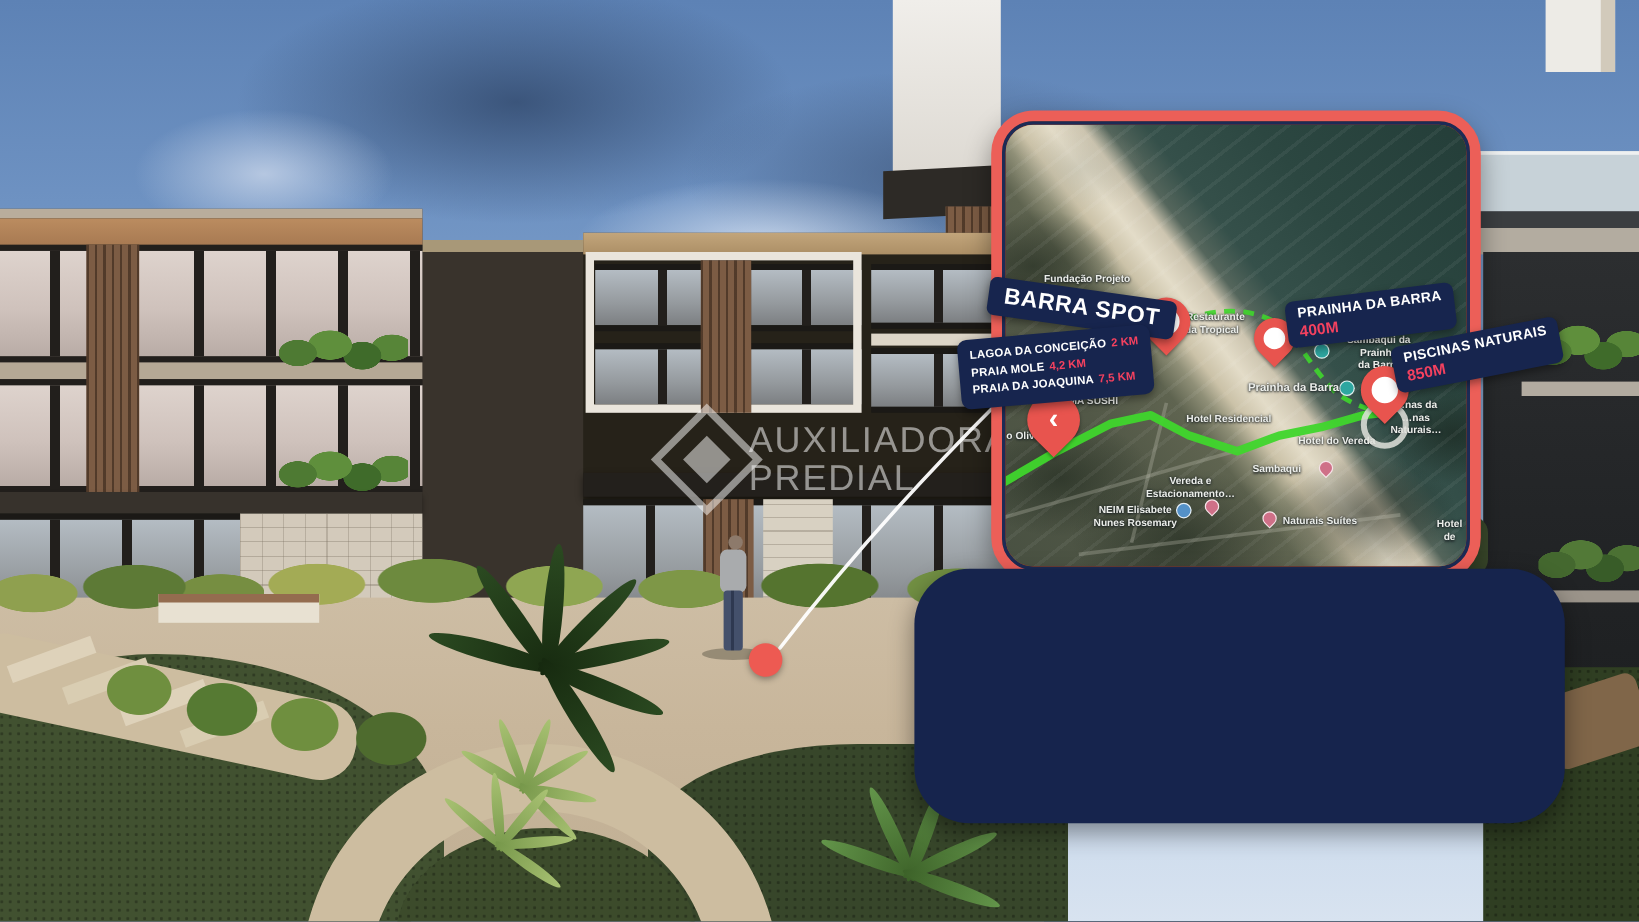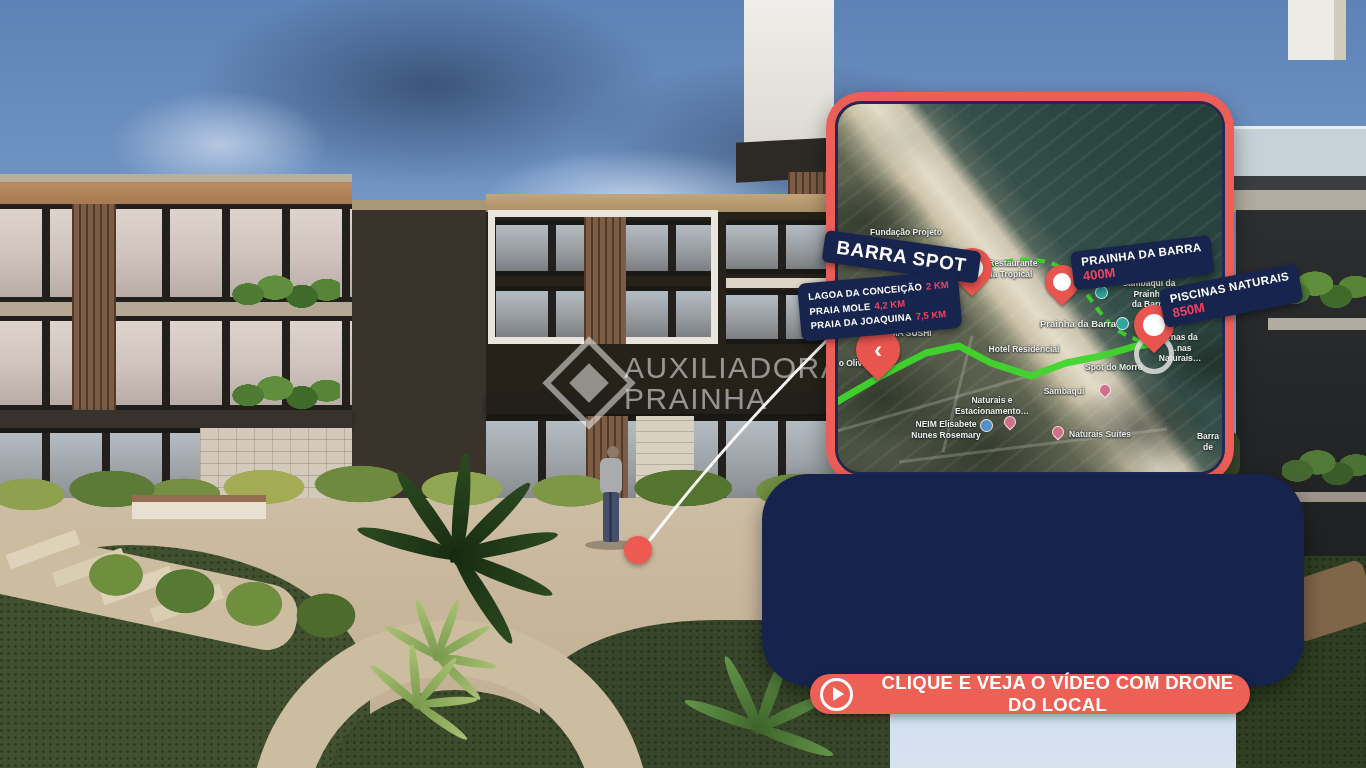--- a/index.html
+++ b/index.html
@@ -216,21 +216,21 @@
   <div class="abs" style="left:585px;top:540px;width:52px;height:10px;background:rgba(30,30,20,.3);border-radius:50%;z-index:4;"></div>
   <div class="abs" style="left:598px;top:446px;width:32px;height:102px;z-index:4;">
     <div class="abs" style="left:9px;top:0;width:12px;height:12px;background:#8d7a6b;border-radius:50%;"></div>
     <div class="abs" style="left:2px;top:12px;width:22px;height:36px;background:#a9abad;border-radius:6px;"></div>
     <div class="abs" style="left:5px;top:46px;width:16px;height:50px;background:linear-gradient(90deg,#44506b 0 6px,#2e3850 6px 9px,#44506b 9px 16px);border-radius:3px;"></div>
   </div>
 
   <div class="abs wm-logo"></div>
   <div class="abs wm-text">
     <div>AUXILIADORA</div>
-    <div>PRAINHA</div>
+    <div>PREDIAL</div>
   </div>
 
   <svg class="abs" style="left:0;top:0;z-index:5;pointer-events:none;" width="1366" height="768" viewBox="0 0 1366 768">
     <path d="M 831 336 C 775 392, 710 462, 650 540" stroke="#ffffff" stroke-width="3" fill="none" stroke-linecap="round" opacity="0.95"></path>
   </svg>
   <div class="abs" style="left:624px;top:536px;width:28px;height:28px;border-radius:50%;background:#ed5a52;box-shadow:0 2px 5px rgba(0,0,0,.35);z-index:5;"></div>
 
   <div class="abs map-card">
     <div class="map-inner">
       <div class="sat"></div>
@@ -254,28 +254,28 @@
       <div class="poi" style="left:68px;top:128px;">Fundação Projeto</div>
       <div class="poi" style="left:163px;top:165px;">Bar e Restaurante
 Vereda Tropical</div>
       <div class="poi" style="left:311px;top:190px;">Sambaqui da Prainha
 da Barra</div>
       <div class="poi" style="left:240px;top:220px;font-size:9.5px;">Prainha da Barra</div>
       <div class="poi" style="left:70px;top:224px;">japonês
 UMA SUSHI</div>
       <div class="poi" style="left:20px;top:259px;">o Oliveira</div>
       <div class="poi" style="left:186px;top:245px;">Hotel Residencial</div>
-      <div class="poi" style="left:276px;top:263px;">Spot do Morro</div>
+      <div class="poi" style="left:276px;top:263px;">Hotel do Vereda</div>
       <div class="poi" style="left:226px;top:287px;">Sambaqui</div>
-      <div class="poi" style="left:154px;top:302px;">Naturais e
+      <div class="poi" style="left:154px;top:302px;">Vereda e
 Estacionamento…</div>
       <div class="poi" style="left:108px;top:326px;">NEIM Elisabete
 Nunes Rosemary</div>
       <div class="poi" style="left:262px;top:330px;">Naturais Suítes</div>
-      <div class="poi" style="left:370px;top:338px;">Barra de</div>
+      <div class="poi" style="left:370px;top:338px;">Hotel de</div>
       <div class="poi" style="left:342px;top:244px;">…nas da
 …nas Naturais…</div>
 
       <div class="abs" style="left:296px;top:230px;width:40px;height:40px;border:5px solid rgba(225,226,220,.85);border-radius:50%;box-sizing:border-box;"></div>
       <div class="pin" style="left:114px;top:144px;width:40px;height:40px;"></div>
       <div class="pin" style="left:207px;top:161px;width:34px;height:34px;"></div>
       <div class="pin" style="left:296px;top:201px;width:40px;height:40px;"></div>
       <div class="pin noin" style="left:18px;top:224px;width:44px;height:44px;">
         <span style="position:absolute;inset:0;display:flex;align-items:center;justify-content:center;transform:rotate(45deg);color:#fff;font-size:24px;font-weight:800;line-height:1;">‹</span>
       </div>
@@ -306,18 +306,14 @@
 
   <div class="banner" style="left:1158px;top:290px;transform:rotate(-11deg);transform-origin:left top;padding:5px 10px 6px;border-radius:7px;">
     <div class="co-title">PISCINAS NATURAIS</div>
     <div class="co-dist">850M</div>
   </div>
 
 
   <div class="abs panel">
   </div>
 
-  <button class="abs cta">
-    <span class="play"></span>
-    <span class="cta-label">CLIQUE E VEJA O VÍDEO COM DRONE DO LOCAL</span>
-  </button>
 
 </div>
 
 </body></html>

